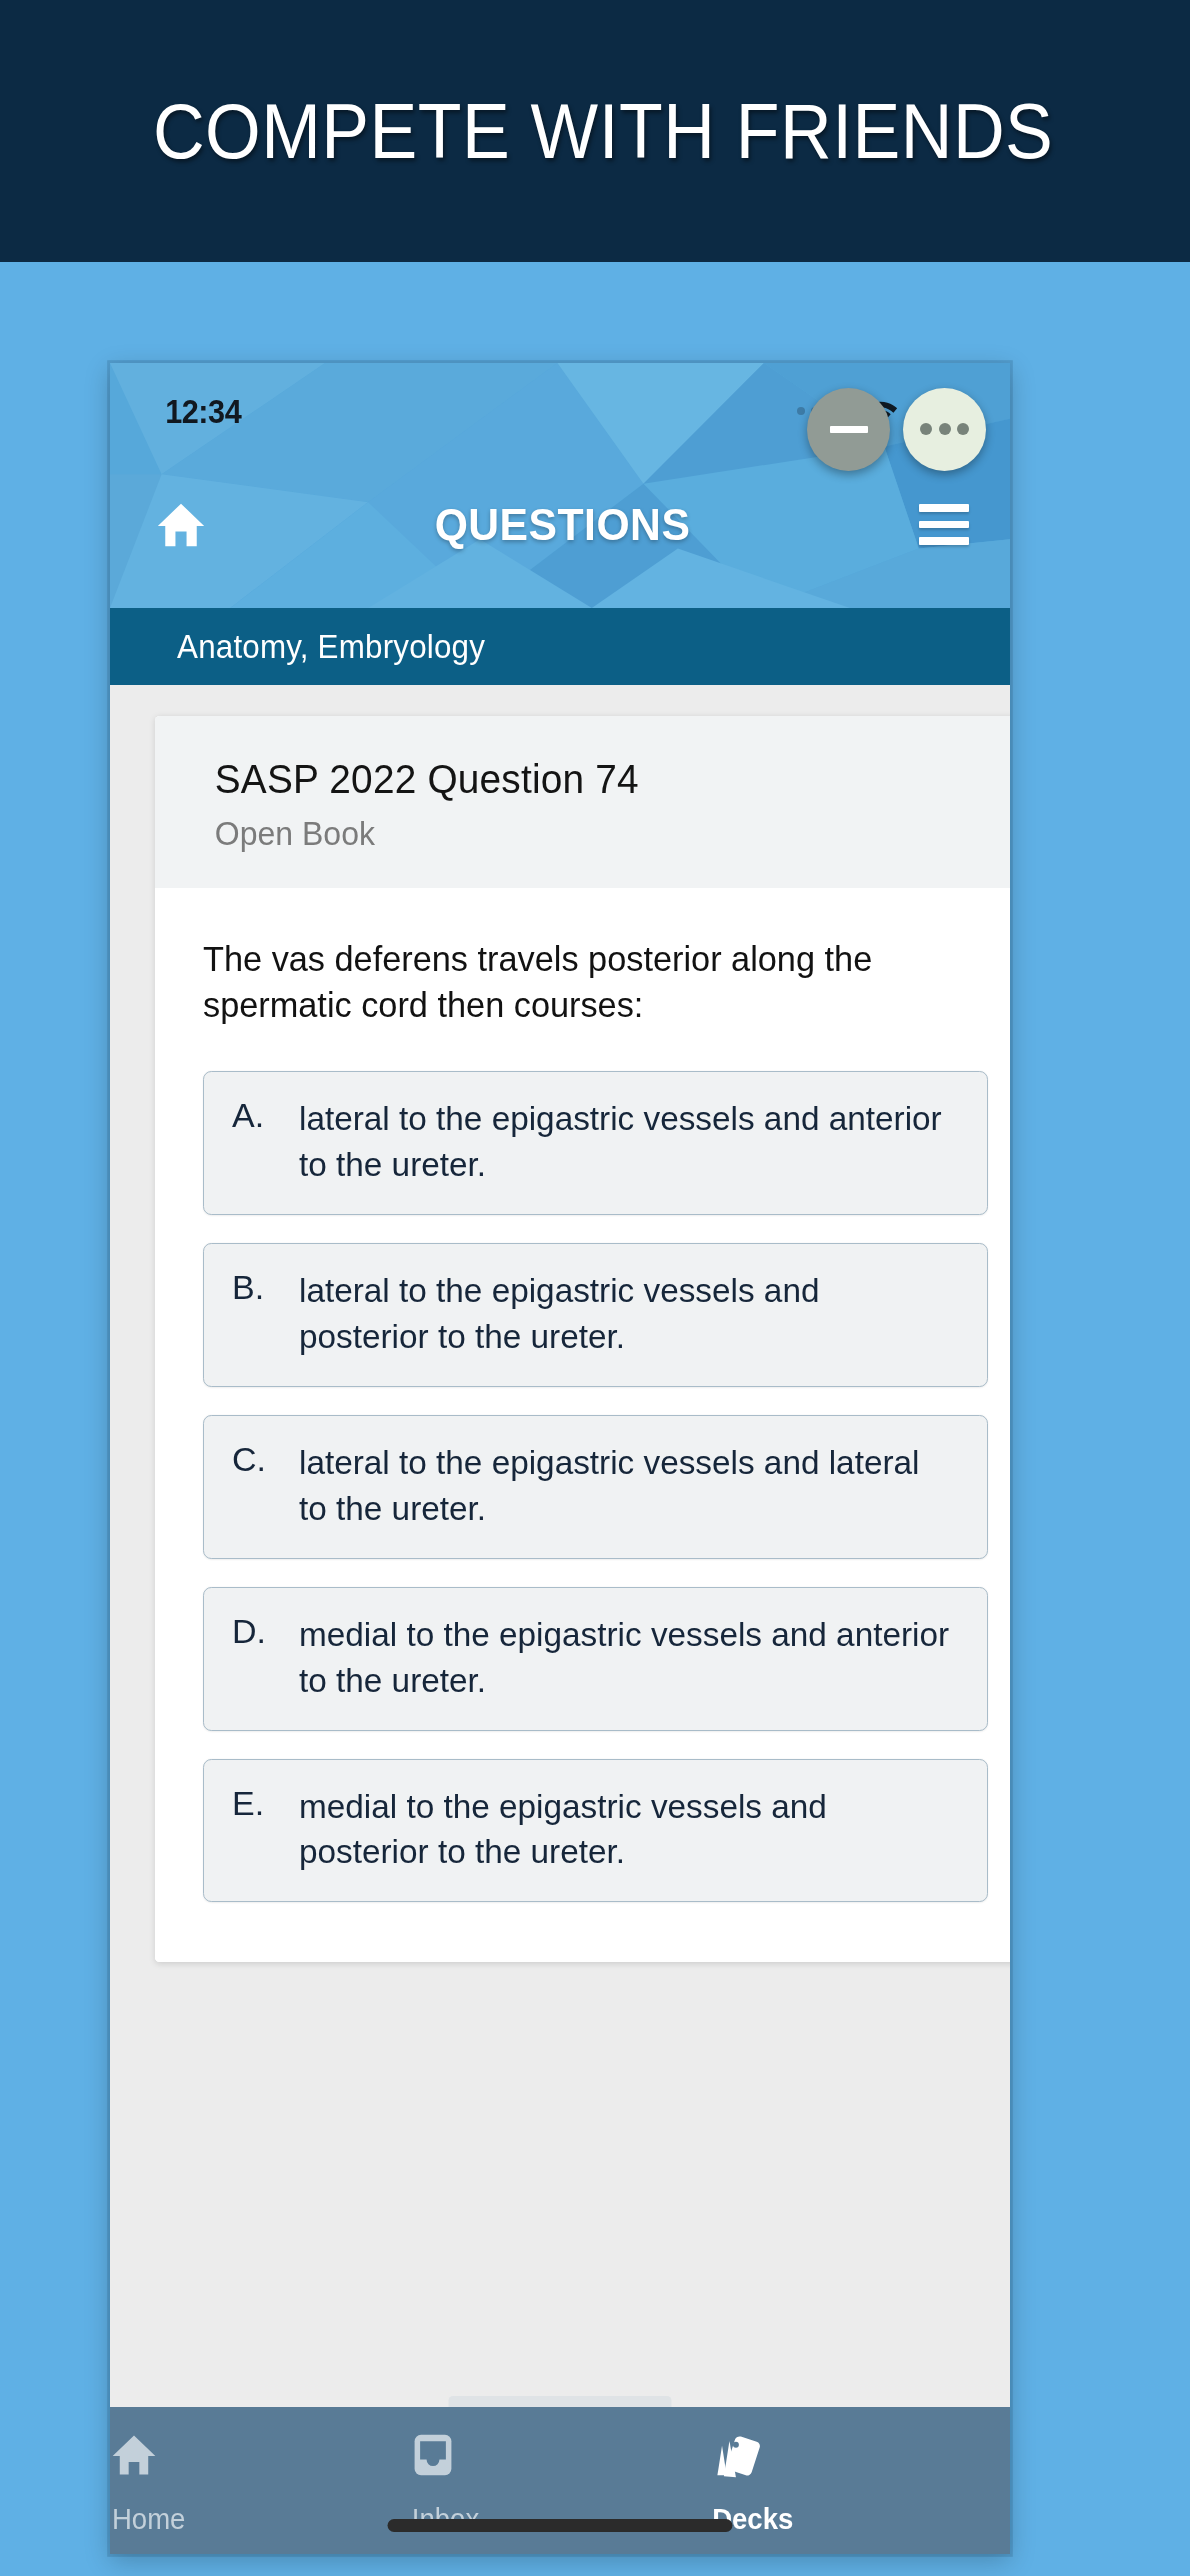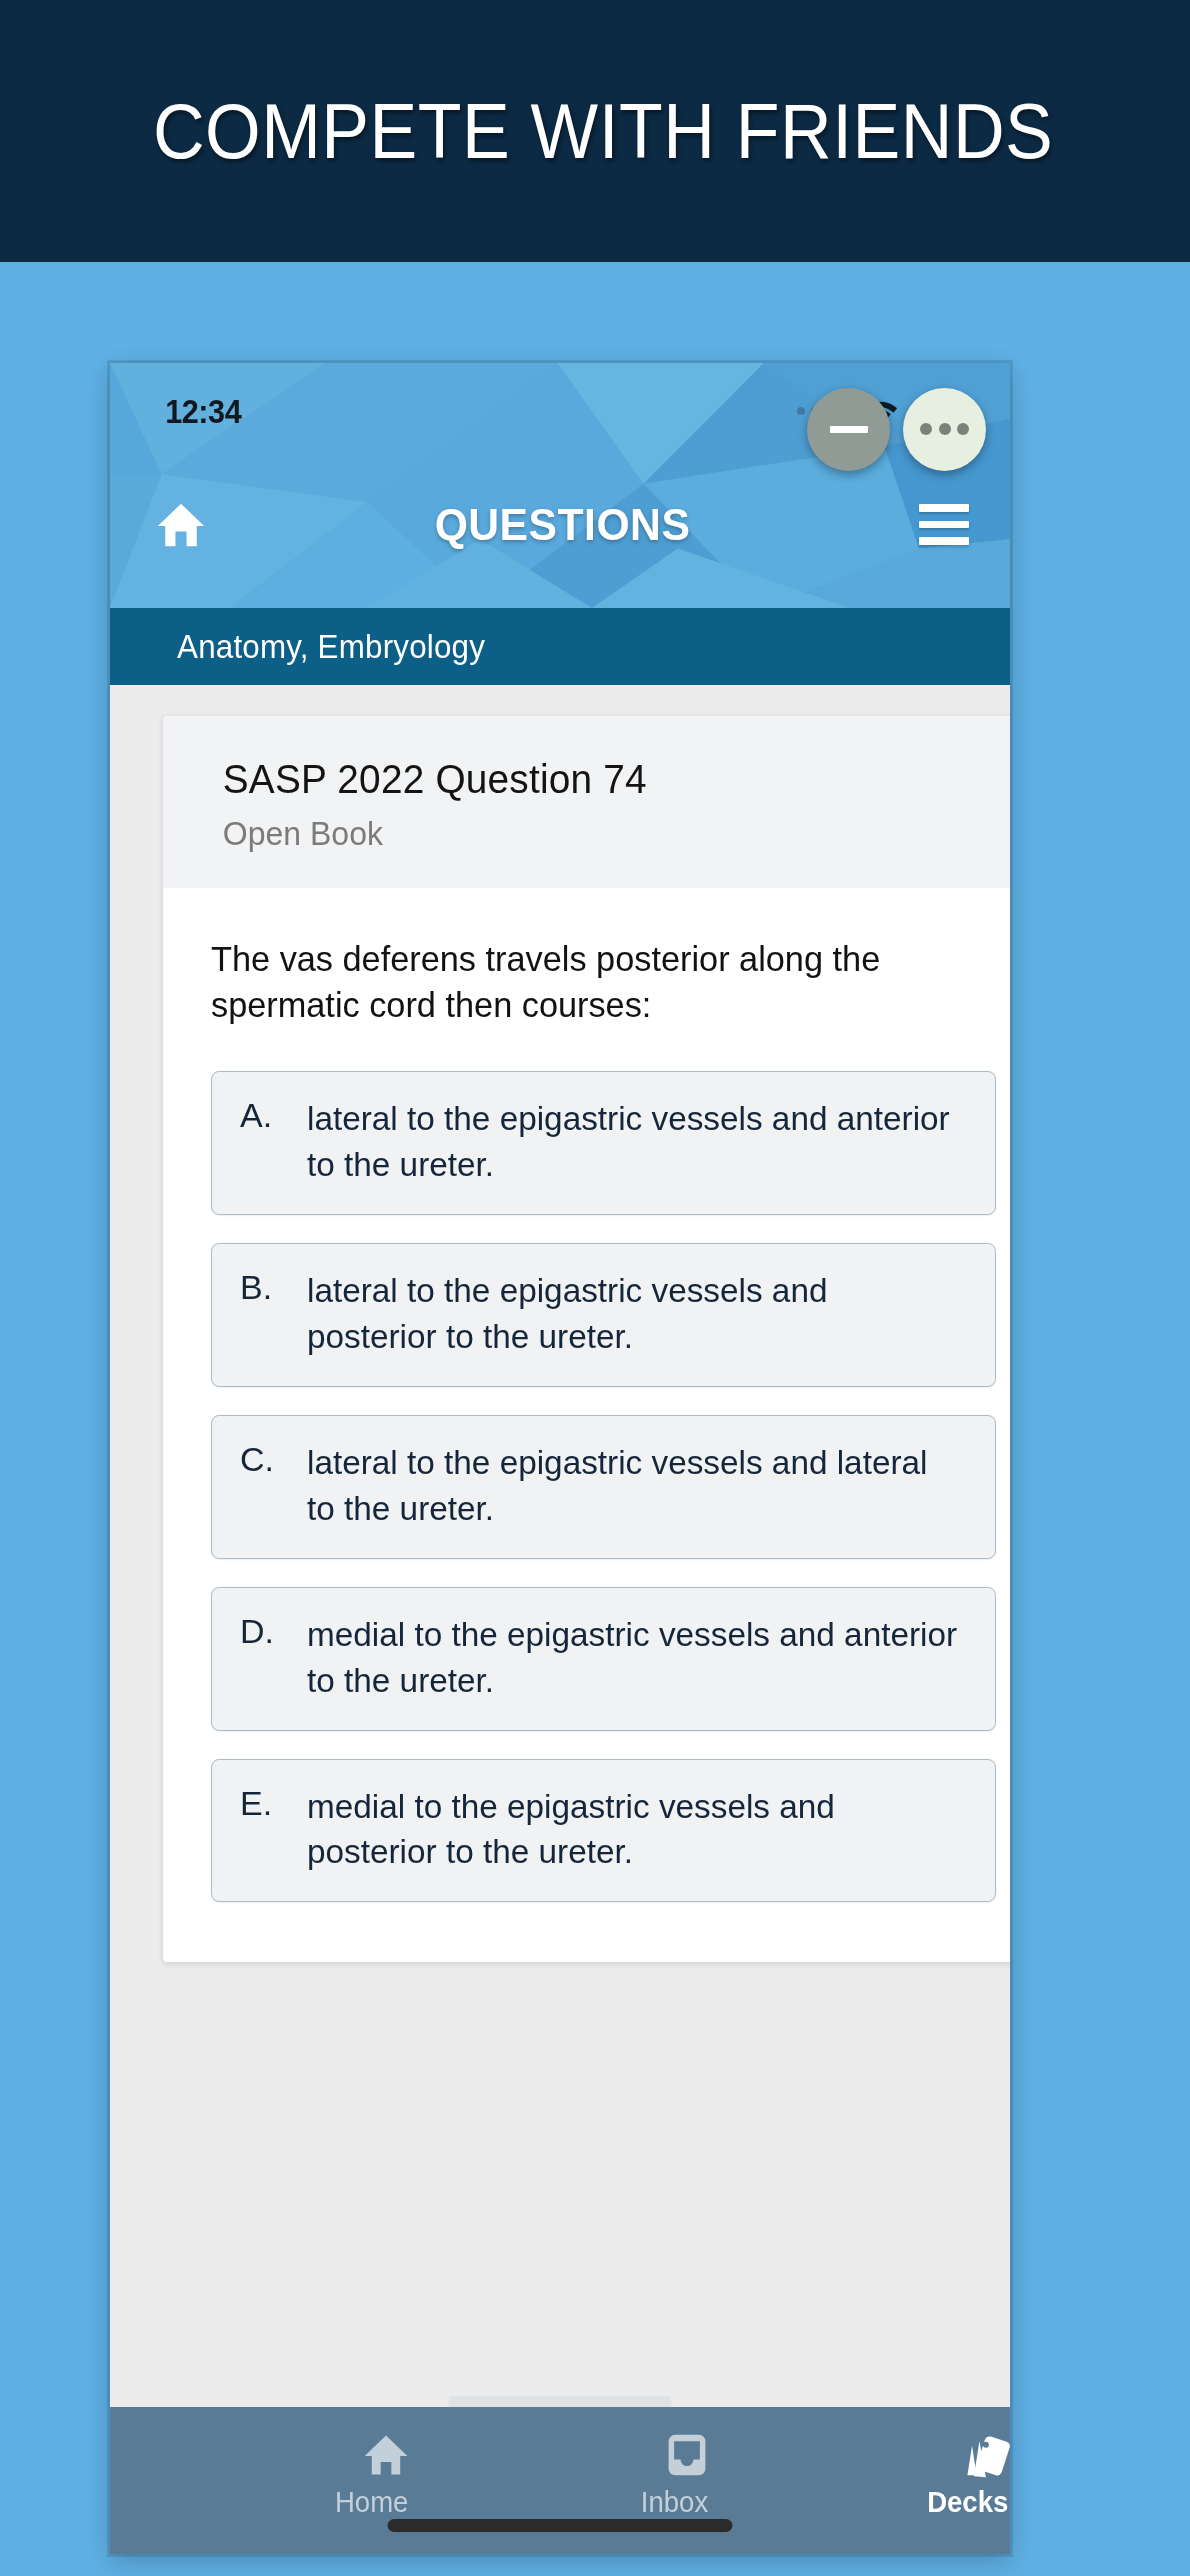--- a/index.html
+++ b/index.html
@@ -185,21 +185,20 @@
   }
 
   .q-card {
     position: absolute;
     left: 45px; top: 31px;
     width: 881px;
     background: #ffffff;
     border-radius: 4.6px;
     box-shadow: 0 1.9px 6.5px rgba(0,0,0,0.13);
     overflow: hidden;
-    margin-left: 8px;
   }
   .q-card-head {
     background: #f1f3f4;
     padding: 41px 48px 35px 48px;
   }
   .q-title {
     color: #141414;
     font-size: 40px;
     font-family: "Liberation Sans Narrow", "Liberation Sans", sans-serif;
     transform: scaleX(0.97);
@@ -256,22 +255,22 @@
     background: #597b96;
     display: flex;
     align-items: flex-start;
     padding-top: 22px;
     z-index: 10;
   }
   .tab {
     flex: 1;
     display: flex;
     flex-direction: column;
-    align-items: flex-end;
-    gap: 5px;
+    align-items: flex-start;
+    gap: 22px;
   }
   .tab-ico { height: 52px; display: flex; align-items: center; justify-content: center; }
   .tab-label {
     font-size: 29px;
     font-family: "Liberation Sans Narrow", "Liberation Sans", sans-serif;
     color: #c3d0da;
     transform: scaleX(0.95);
   }
   .tab.active .tab-label { color: #ffffff; font-weight: 700; }
   .home-indicator {

